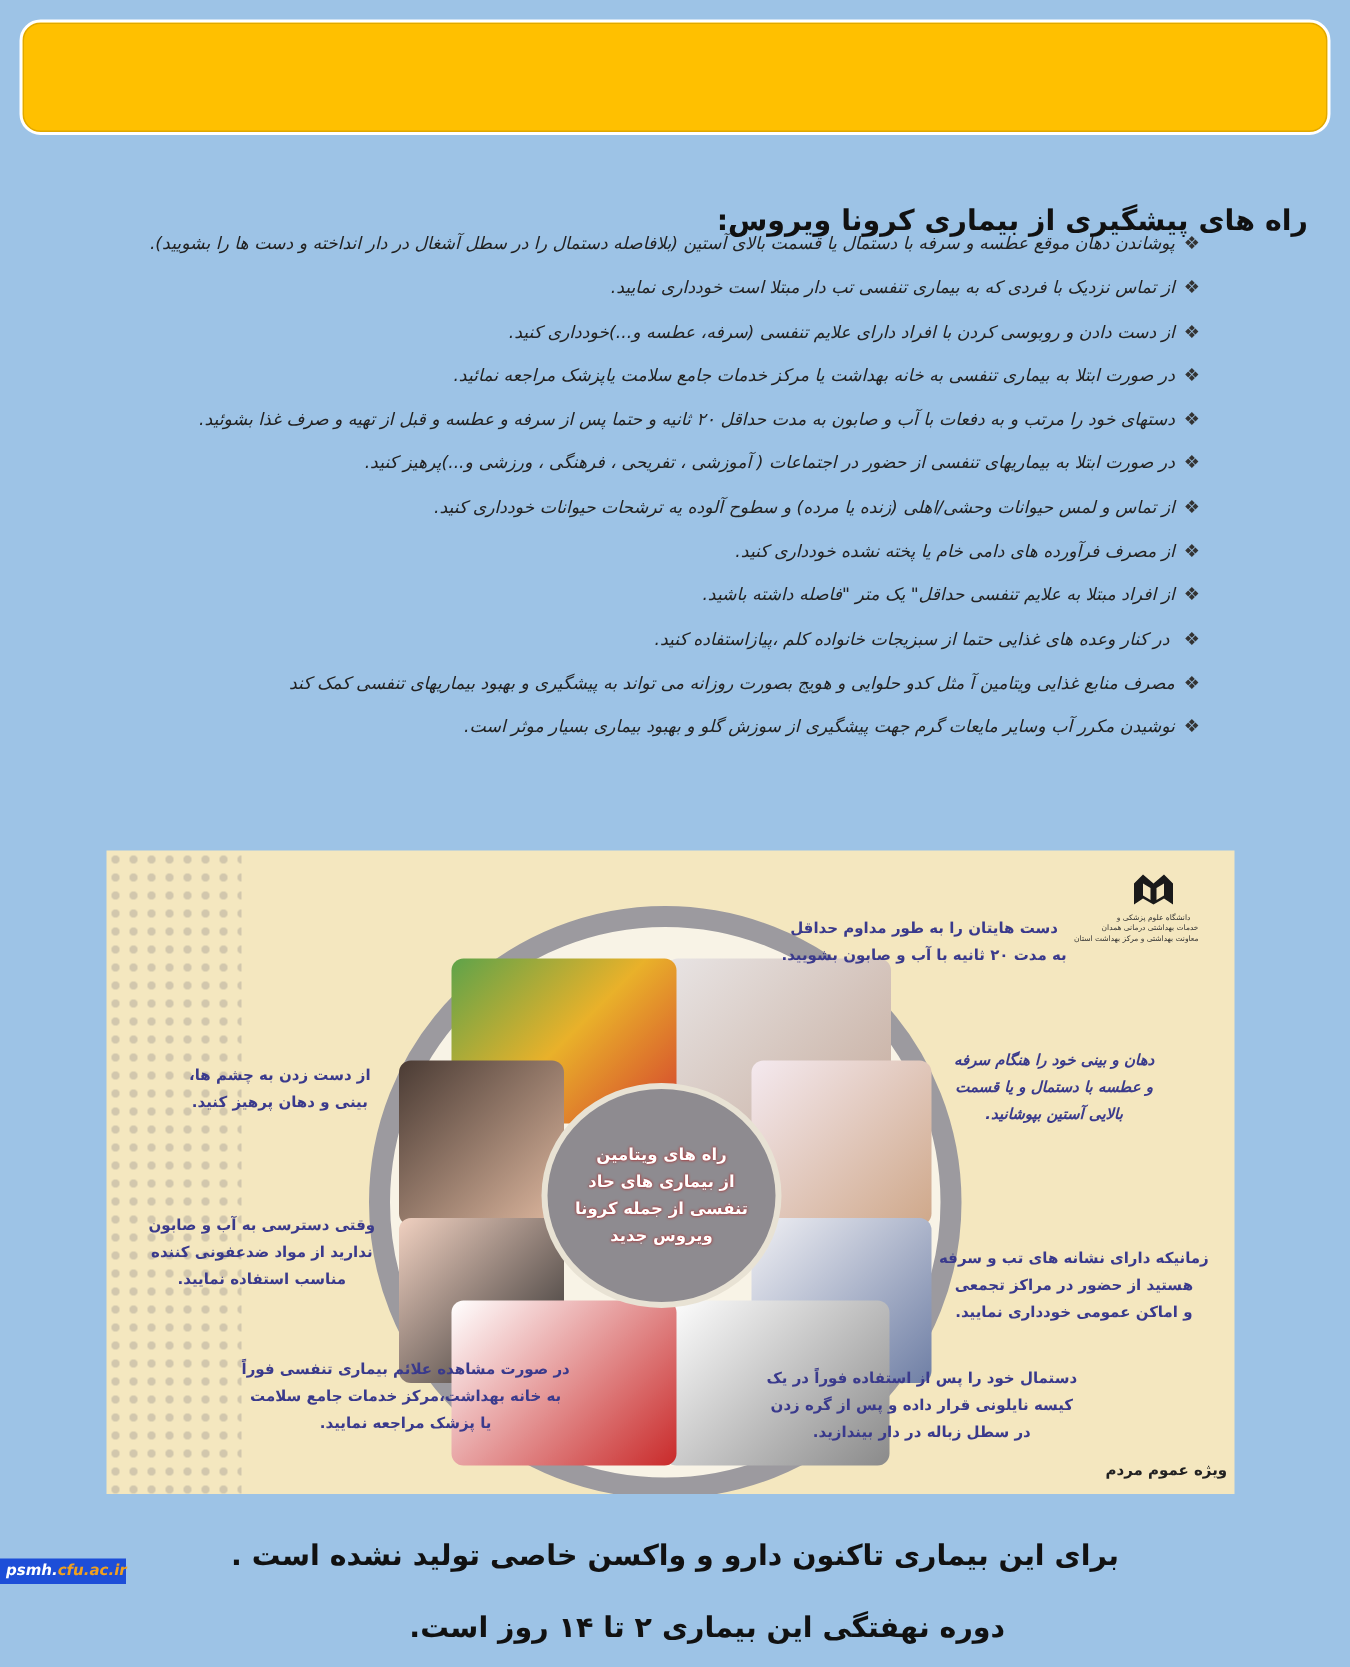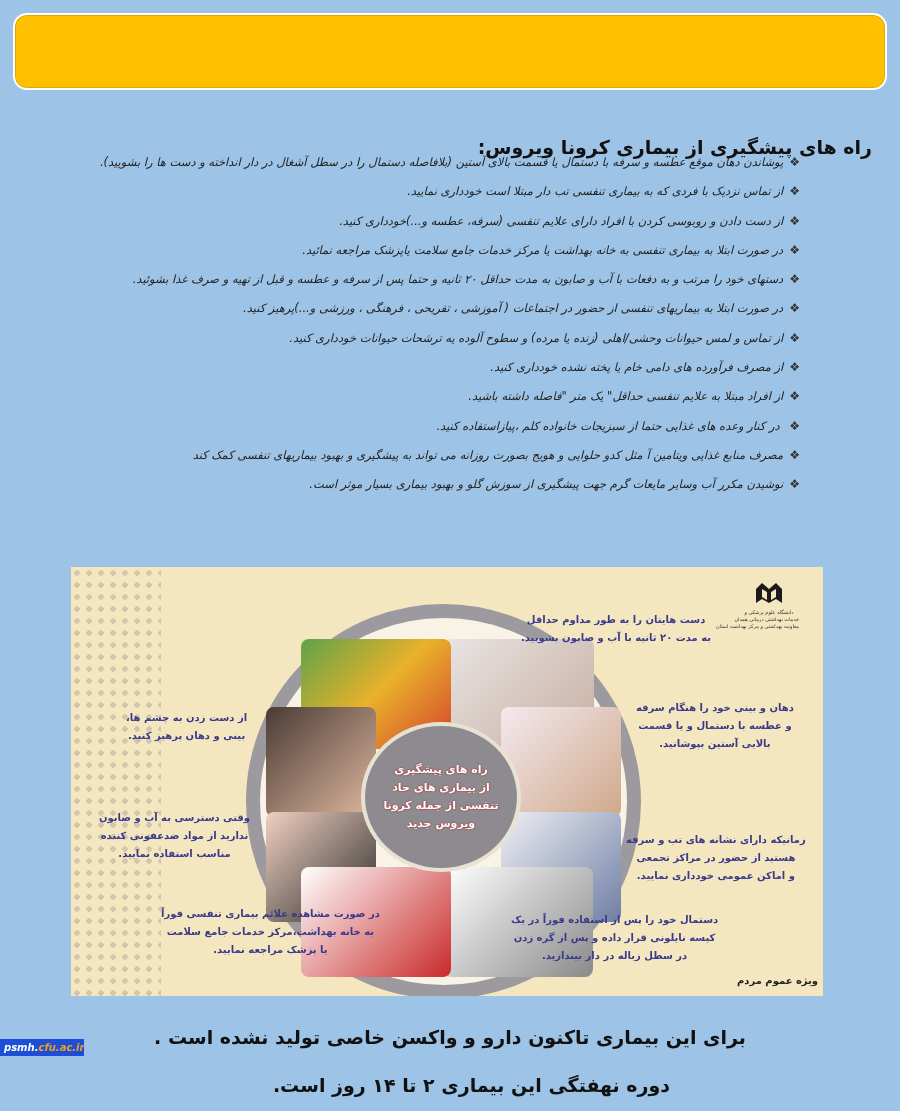--- a/index.html
+++ b/index.html
@@ -138,31 +138,31 @@
   <div class="wedge" style="left:373px; top:72px; background:linear-gradient(135deg,#e8e4e4,#c7aea0);"></div>
   <div class="wedge" style="left:430px; top:140px; width:120px; background:linear-gradient(135deg,#f4e9ef,#cfa88a);"></div>
   <div class="wedge" style="left:430px; top:245px; width:120px; background:linear-gradient(135deg,#f0f0f4,#6f7fa5);"></div>
   <div class="wedge" style="left:372px; top:300px; background:linear-gradient(135deg,#ffffff,#8a8a8a);"></div>
   <div class="wedge" style="left:230px; top:72px; background:linear-gradient(135deg,#5ea34a,#e9b12a,#d4422e);"></div>
   <div class="wedge" style="left:195px; top:140px; width:110px; background:linear-gradient(135deg,#4a3b34,#e0b9a0);"></div>
   <div class="wedge" style="left:195px; top:245px; width:110px; background:linear-gradient(135deg,#f0d0c0,#2a2a2a);"></div>
   <div class="wedge" style="left:230px; top:300px; background:linear-gradient(135deg,#ffffff,#c92a2a);"></div>
 
   <div class="hub">
-    <span>راه های پیشگیری</span>
+    <span>راه های ویتامین</span>
     <span>از بیماری های حاد</span>
     <span>تنفسی از جمله کرونا</span>
     <span>ویروس جدید</span>
   </div>
 
   <div class="cap" style="left:450px; top:44px;">
     <div>دست هایتان را به طور مداوم حداقل</div>
     <div>به مدت ۲۰ ثانیه با آب و صابون بشویید.</div>
   </div>
-  <div class="cap" style="left:565px; top:132px;">
+  <div class="cap" style="left:565px; top:132px;font-style:italic;">
     <div>دهان و بینی خود را هنگام سرفه</div>
     <div>و عطسه با دستمال و یا قسمت</div>
     <div>بالایی آستین بپوشانید.</div>
   </div>
   <div class="cap" style="left:555px; top:264px;">
     <div>زمانیکه دارای نشانه های تب و سرفه</div>
     <div>هستید از حضور در مراکز تجمعی</div>
     <div>و اماکن عمومی خودداری نمایید.</div>
   </div>
   <div class="cap" style="left:440px; top:344px;">

